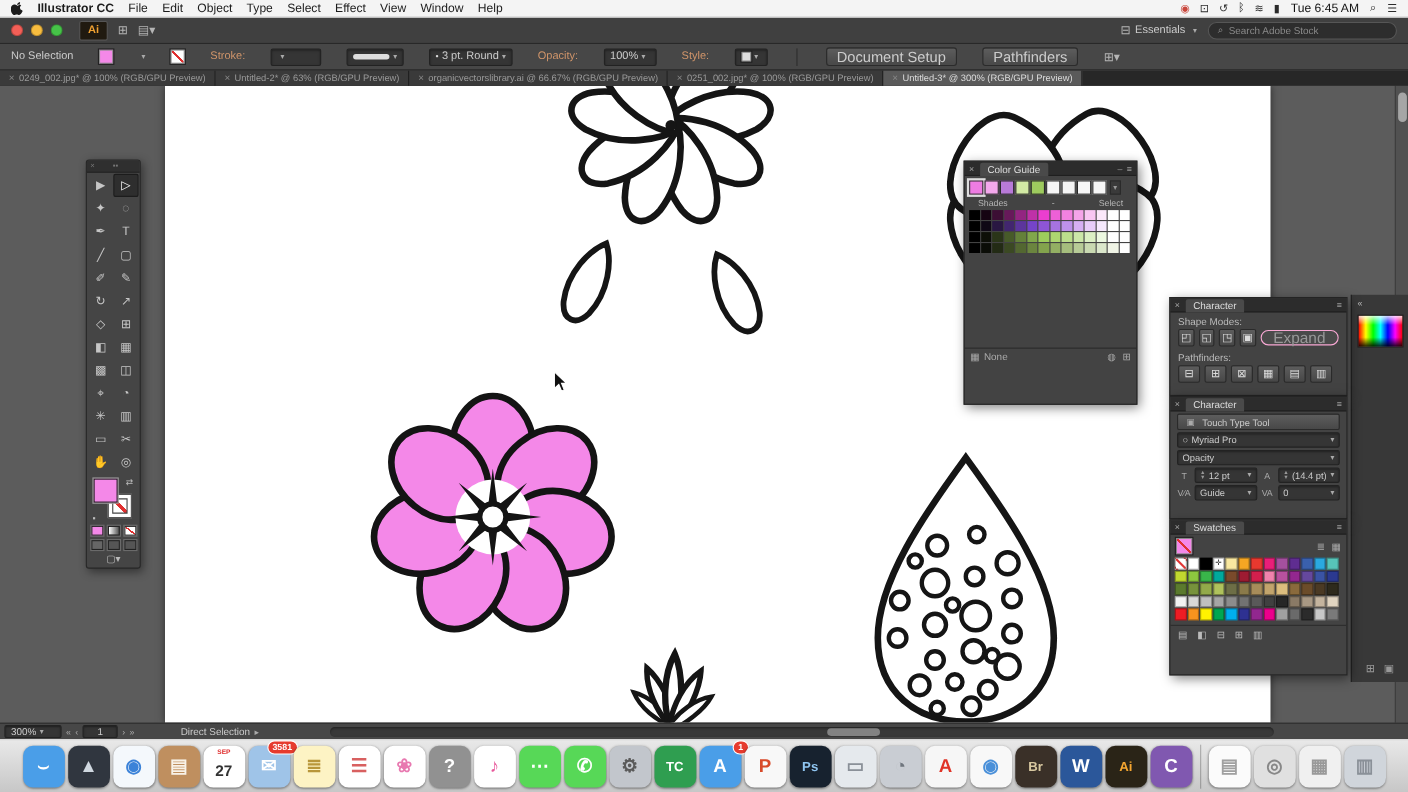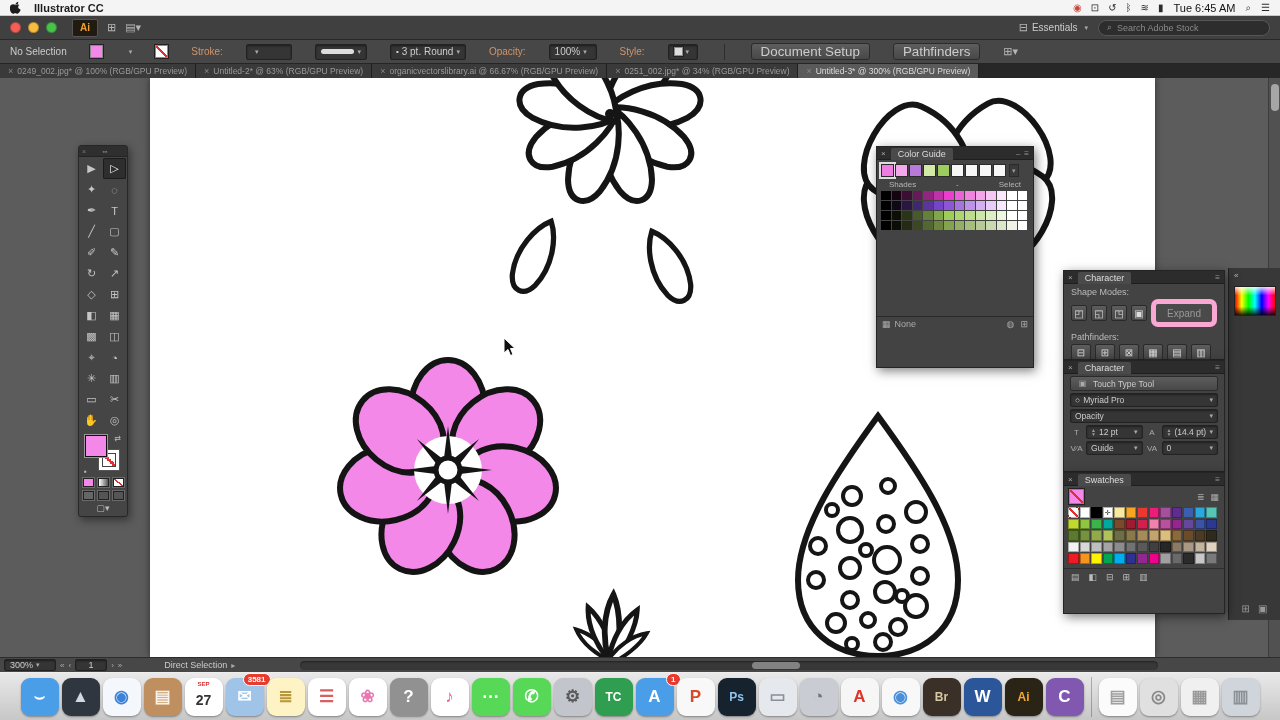--- a/index.html
+++ b/index.html
@@ -104,22 +104,22 @@
   .cg-empty{height:84px}
   .cg-footer{height:15px;border-top:1px solid #2a2a2a;display:flex;align-items:center;gap:4px;padding:0 5px;color:#aaa}
   .cg-footer .right{margin-left:auto;display:flex;gap:6px}
 
   
   .pf{left:1063px;top:270px;width:162px;height:90px}
   .pf-label{padding:3px 7px 1px;color:#bbb}
   .pf-row{display:flex;align-items:center;gap:4px;padding:1px 7px 2px}
   .pf-btn{width:20px;height:16px;background:linear-gradient(#5d5d5d,#474747);border:1px solid #2a2a2a;border-radius:2px;
     display:flex;align-items:center;justify-content:center;color:#ddd;font-size:10px}
-  .expand-btn{margin-left:auto;height:28px;padding:0 11px;border-radius:7px;border:5px solid #f9a8d4;color:#999;
-    display:flex;align-items:center;font-size:10px;background:#4a4a4a}
+  .expand-btn{margin-left:auto;height:14px;padding:0 11px;border-radius:7px;border:1px solid #f9a8d4;color:#999;
+    display:flex;align-items:center;font-size:14px;background:#4a4a4a}
 
   
   .ch{left:1063px;top:360px;width:162px;height:112px}
   .char-row{display:flex;align-items:center;gap:3px;padding:2px 6px 0}
   .char-field{flex:1;height:14px;background:#353535;border:1px solid #222;box-shadow:inset 0 1px 2px rgba(0,0,0,.4);
     display:flex;align-items:center;gap:3px;padding:0 4px;color:#ccc;font-size:8.5px;border-radius:2px;white-space:nowrap}
   .char-field .caret{margin-left:auto}
   .char-icon{color:#aaa;font-size:8px;width:13px;text-align:center;flex:none}
   .char-btn{flex:1;height:15px;background:linear-gradient(#5d5d5d,#484848);border:1px solid #2a2a2a;border-radius:2px;
     display:flex;align-items:center;gap:4px;padding:0 5px;color:#ccc;font-size:8.5px}
@@ -179,20 +179,31 @@
 
 <div id="root">
 
   <header class="menubar">
     <span class="apple-icon">
       <svg viewBox="0 0 11 14">
           <path fill="#1c1c1c" d="M8.4,0.9C7.6,1,6.7,1.5,6.2,2.2C5.7,2.8,5.4,3.7,5.5,4.5c0.9,0,1.8-0.5,2.3-1.2C8.3,2.7,8.6,1.8,8.4,0.9z M10.8,10.1c-0.3,0.7-0.5,1-0.9,1.6c-0.6,0.9-1.4,2-2.4,2c-0.9,0-1.1-0.6-2.3-0.6c-1.2,0-1.5,0.6-2.3,0.6c-1,0-1.8-1-2.4-1.9C-1,9.4-1.1,6.1,0.6,4.4c0.6-0.6,1.5-1,2.3-1c0.9,0,1.5,0.6,2.3,0.6c0.8,0,1.2-0.6,2.3-0.6c0.7,0,1.5,0.4,2.1,1c-1.8,1-1.5,3.6,0.4,4.3C10.9,9.1,10.9,9.6,10.8,10.1z"></path>
         </svg>
     </span>
     <span class="app-name">Illustrator CC</span>
+    <nav style="display:flex;gap:13px">
+        <span class="menu-item">File</span>
+        <span class="menu-item">Edit</span>
+        <span class="menu-item">Object</span>
+        <span class="menu-item">Type</span>
+        <span class="menu-item">Select</span>
+        <span class="menu-item">Effect</span>
+        <span class="menu-item">View</span>
+        <span class="menu-item">Window</span>
+        <span class="menu-item">Help</span>
+      </nav>
     <div class="menubar-right">
       <span style="display:flex;gap:9px">
           <span class="status-icon" style="color: rgb(201, 69, 58);">◉</span>
           <span class="status-icon" style="color: rgb(43, 43, 43);">⊡</span>
           <span class="status-icon" style="color: rgb(43, 43, 43);">↺</span>
           <span class="status-icon" style="color: rgb(43, 43, 43);">ᛒ</span>
           <span class="status-icon" style="color: rgb(43, 43, 43);">≋</span>
           <span class="status-icon" style="color: rgb(43, 43, 43);">▮</span>
         </span>
       <span class="clock">Tue 6:45 AM</span>
@@ -269,21 +280,21 @@
       <div class="doc-tab">
         <span class="tab-close">×</span>
         <span class="tab-label">Untitled-2* @ 63% (RGB/GPU Preview)</span>
       </div>
       <div class="doc-tab">
         <span class="tab-close">×</span>
         <span class="tab-label">organicvectorslibrary.ai @ 66.67% (RGB/GPU Preview)</span>
       </div>
       <div class="doc-tab">
         <span class="tab-close">×</span>
-        <span class="tab-label">0251_002.jpg* @ 34% (RGB/GPU Preview)</span>
+        <span class="tab-label">0251_002.jpg* @ 100% (RGB/GPU Preview)</span>
       </div>
       <div class="doc-tab active">
         <span class="tab-close">×</span>
         <span class="tab-label">Untitled-3* @ 300% (RGB/GPU Preview)</span>
       </div>
     </div>
 
   <div class="canvas">
     <svg width="1005" height="579" viewBox="0 0 1005 579">
 

